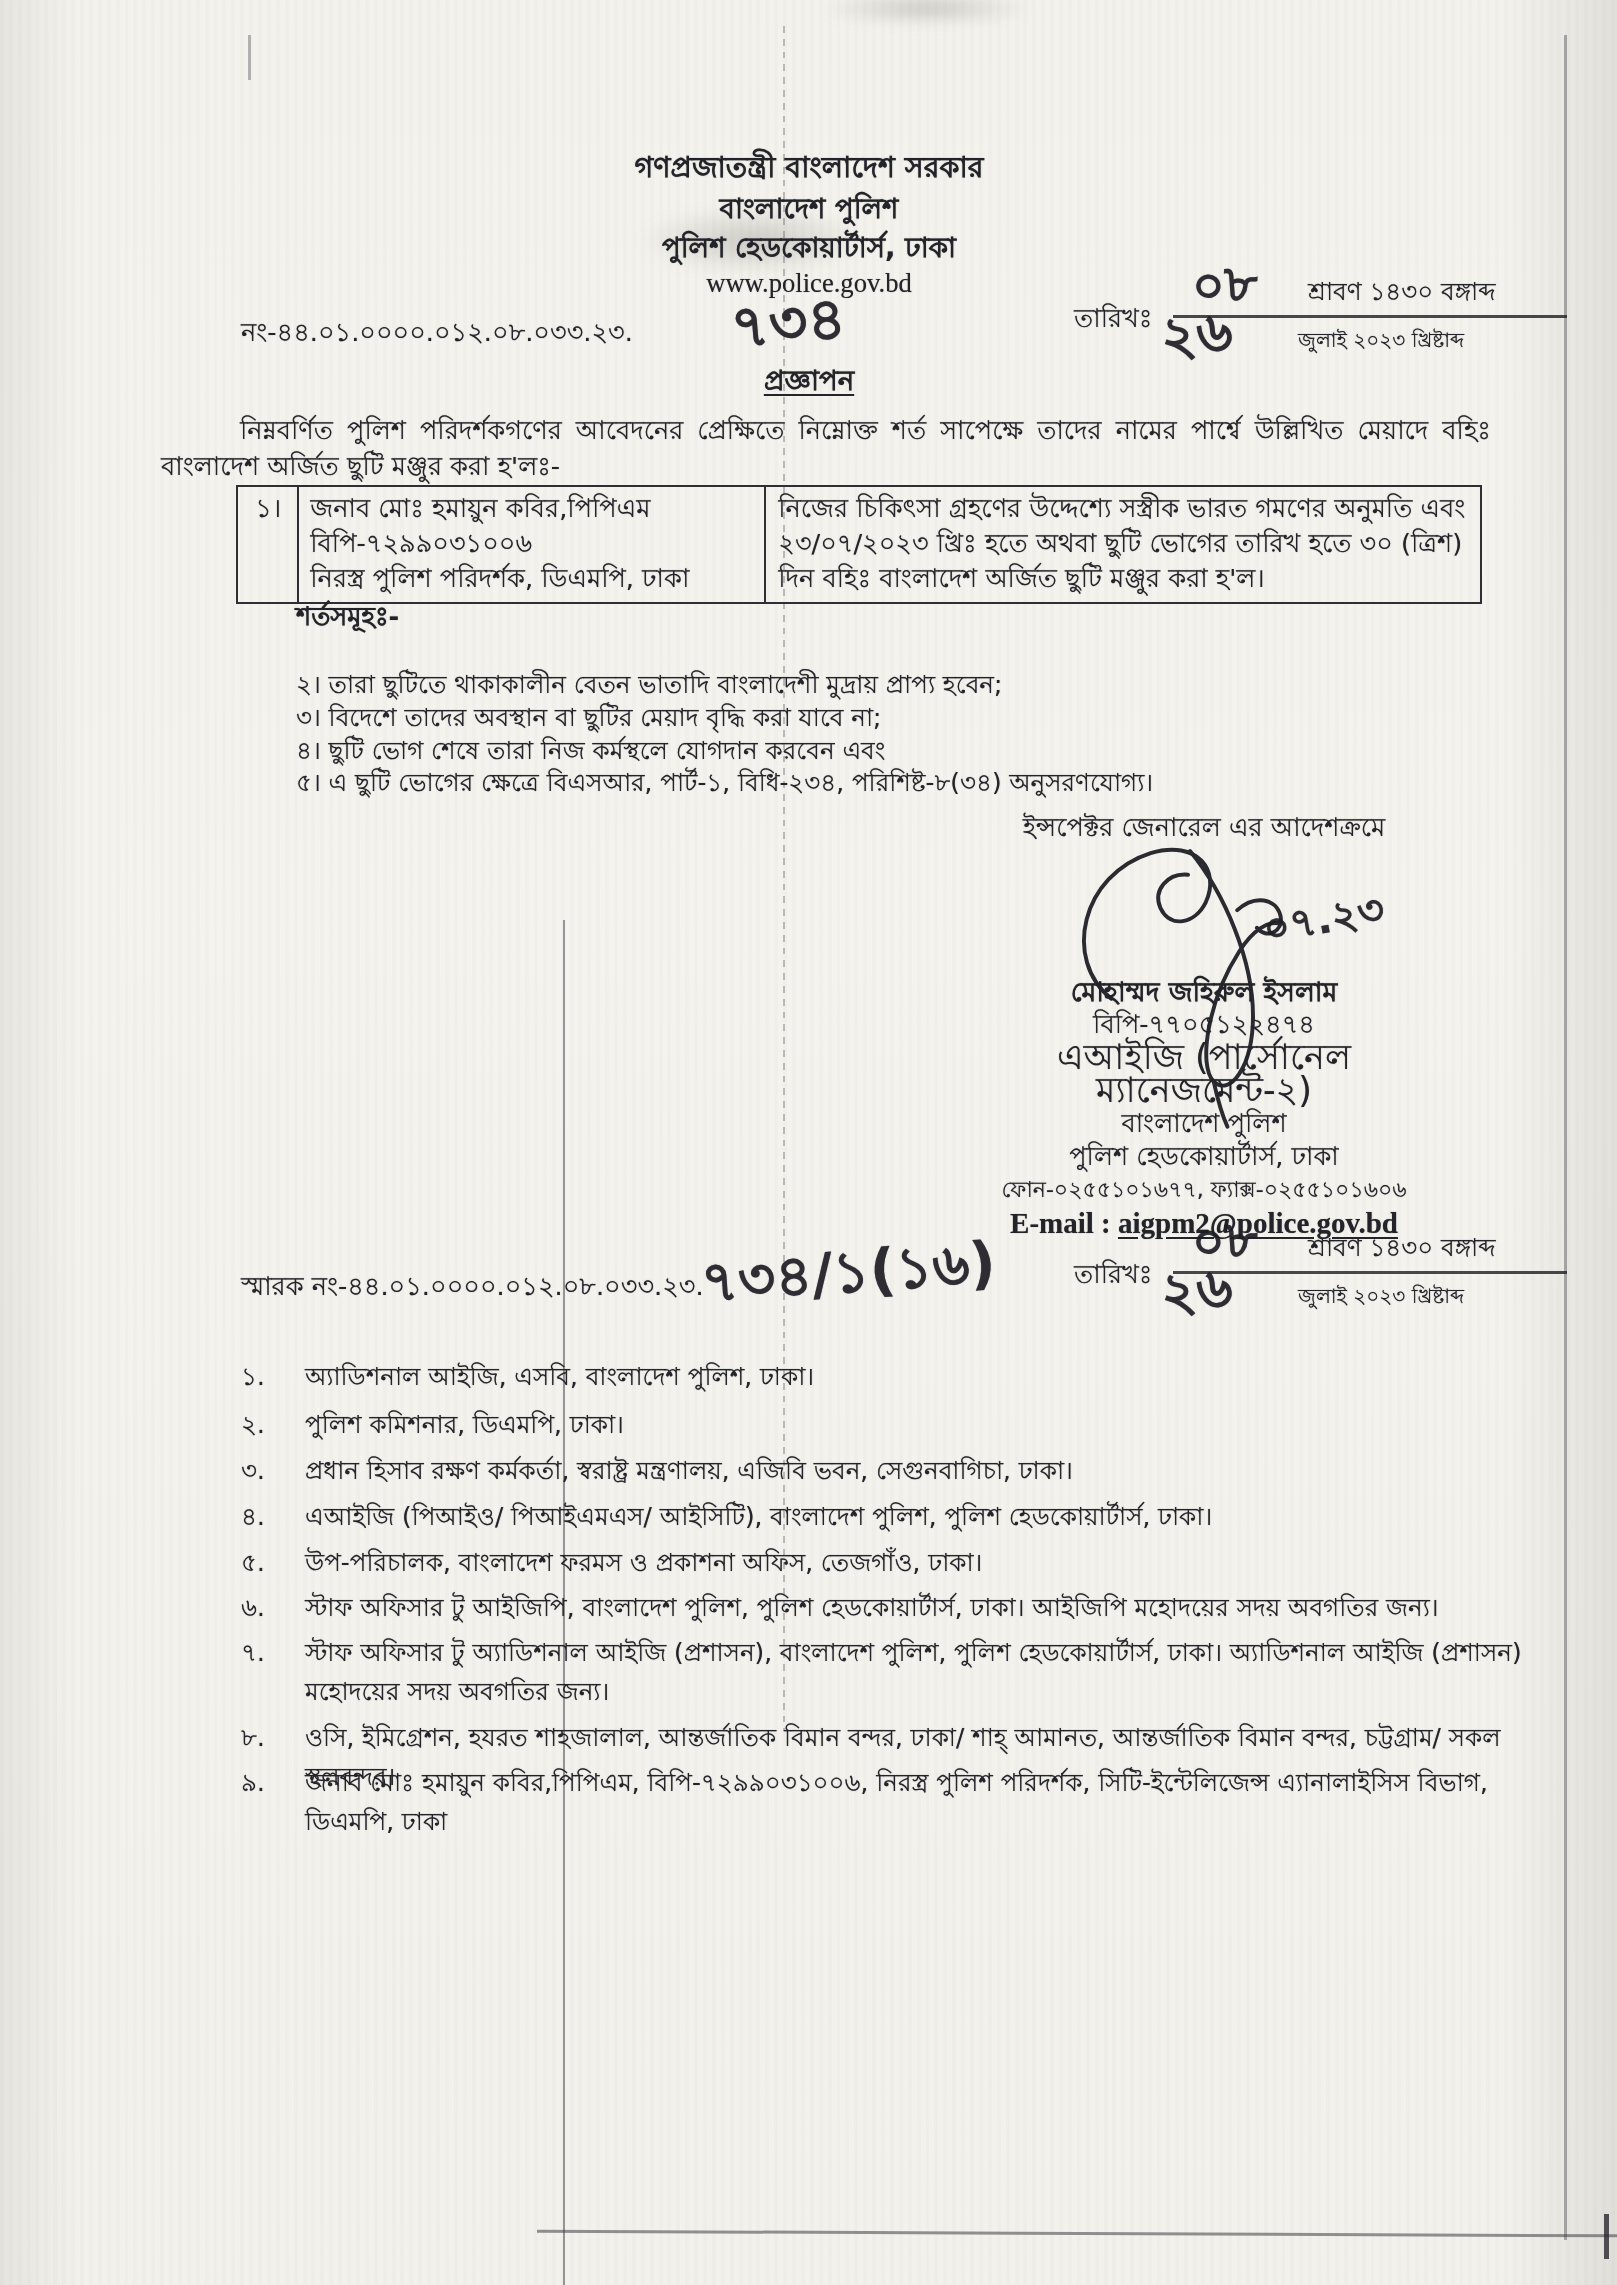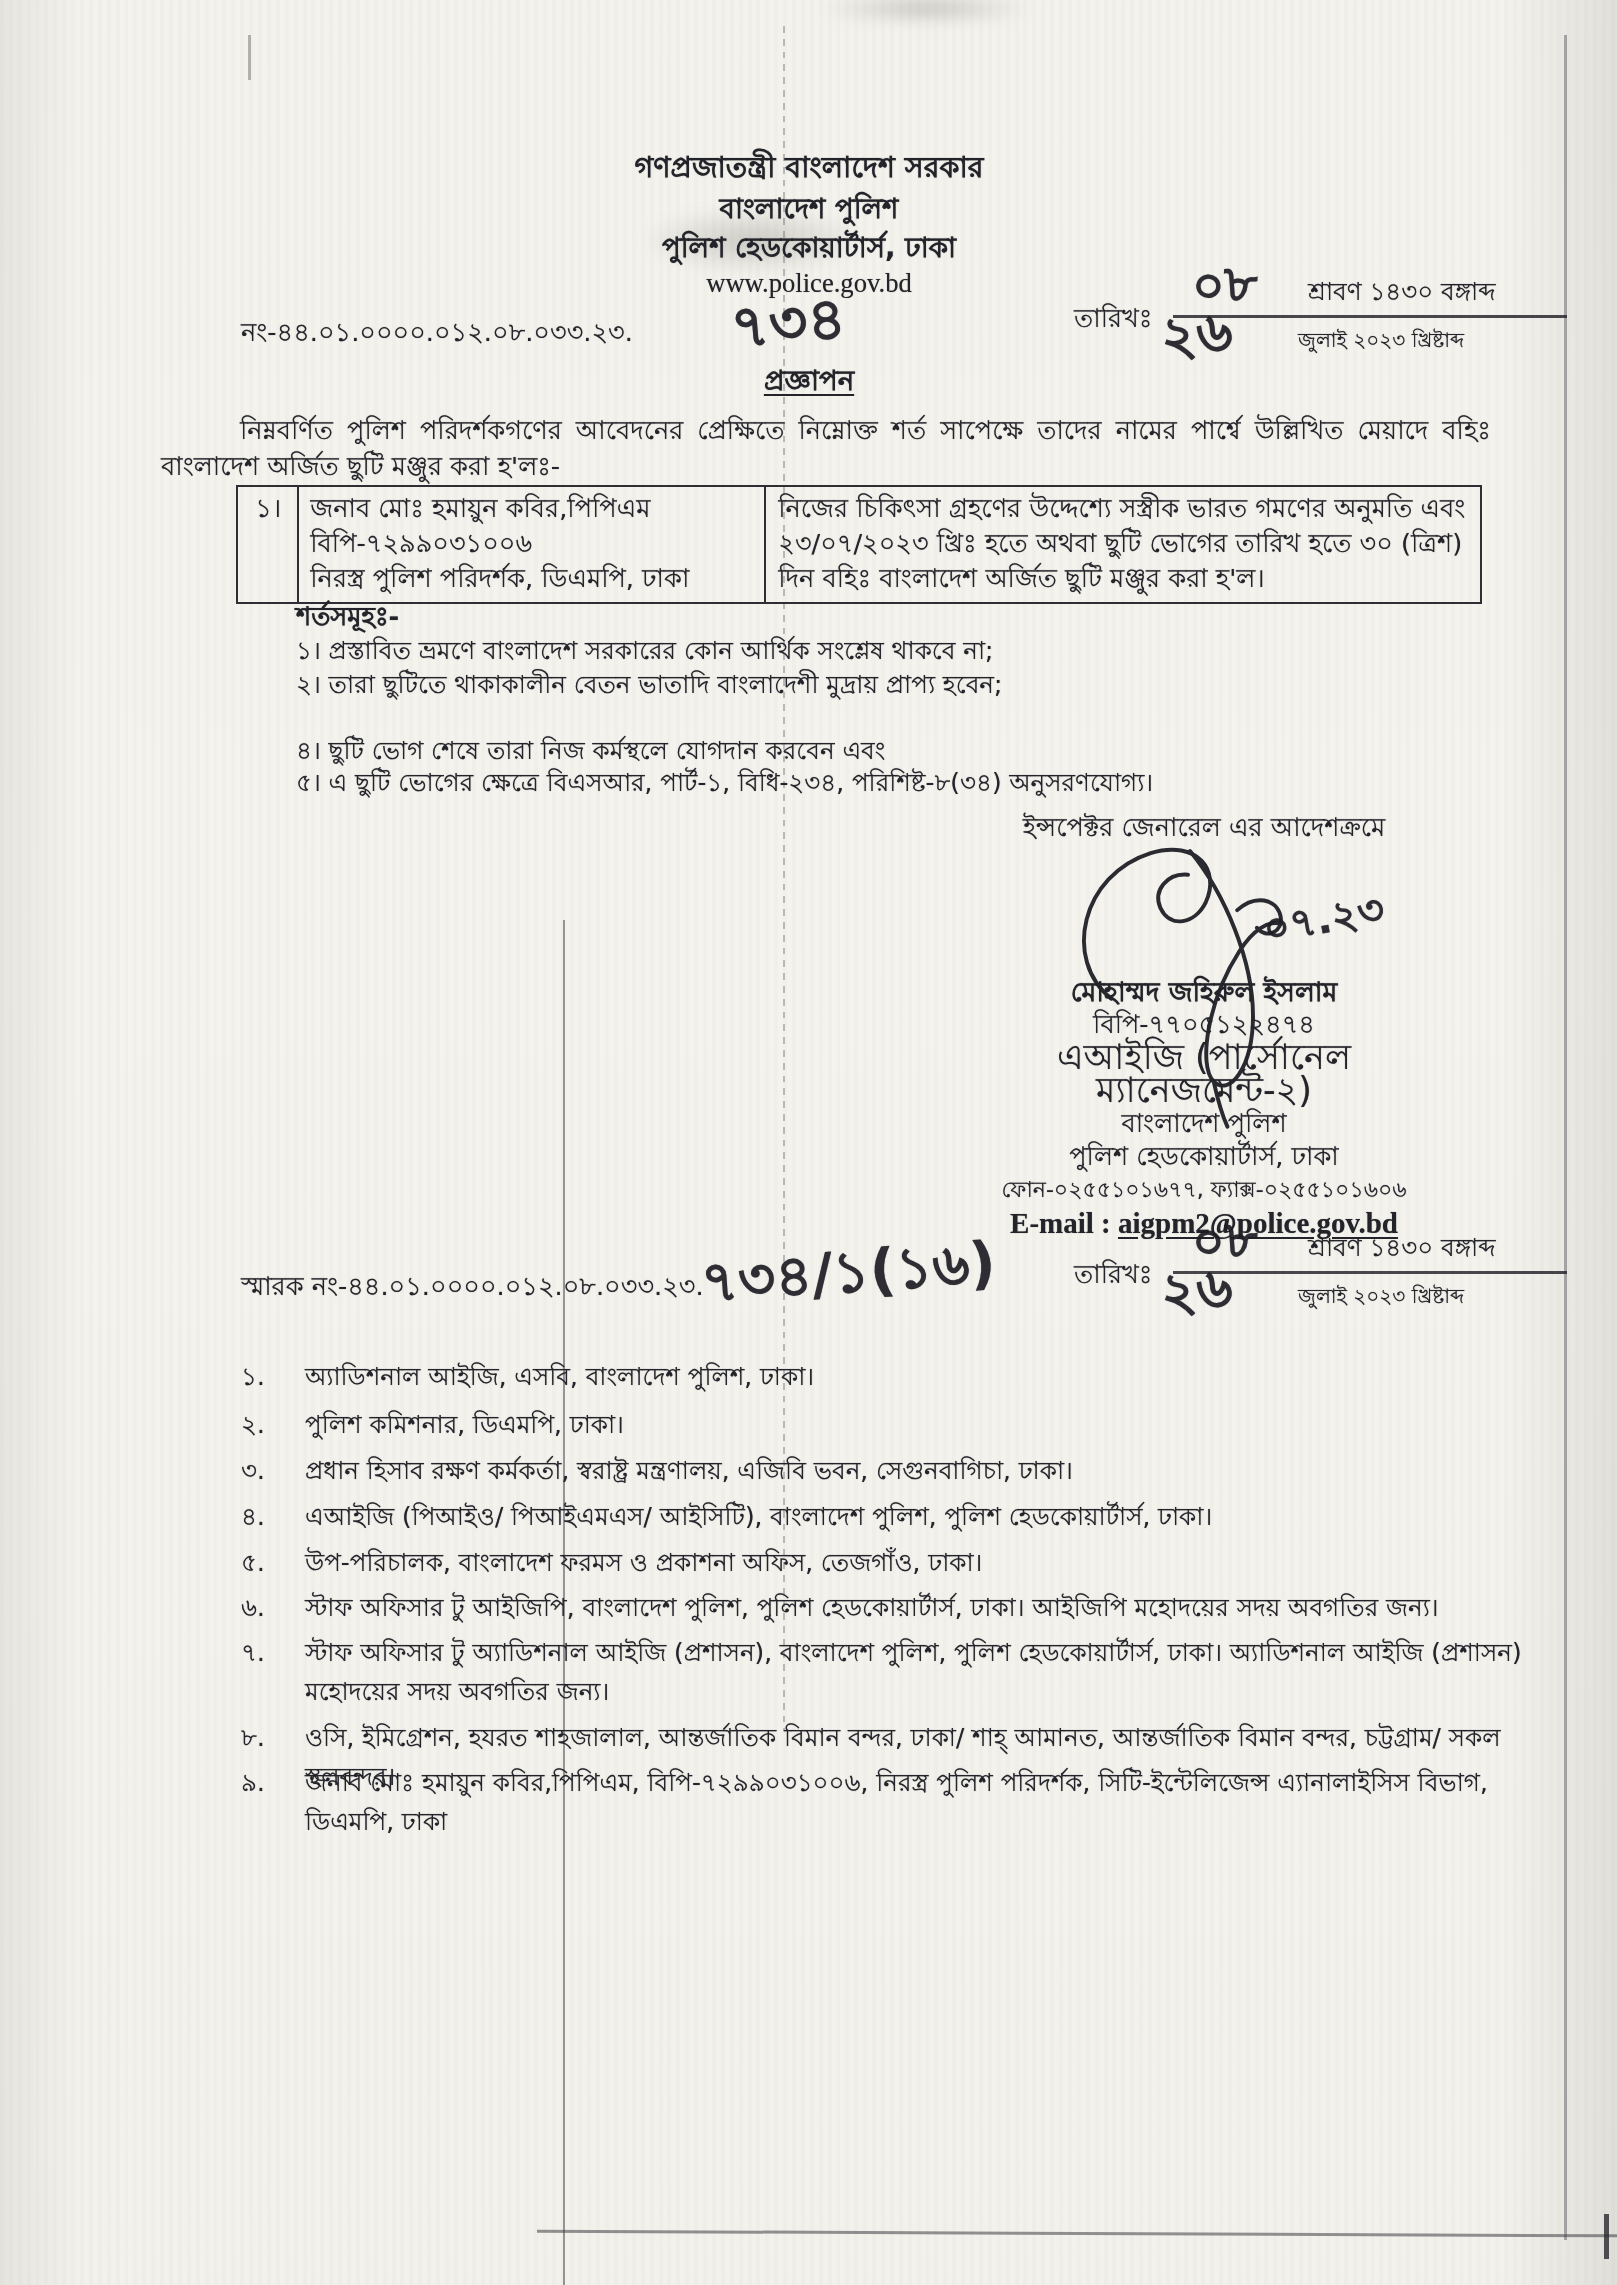--- a/index.html
+++ b/index.html
@@ -108,22 +108,22 @@
           <div>বিপি-৭২৯৯০৩১০০৬</div>
           <div>নিরস্ত্র পুলিশ পরিদর্শক, ডিএমপি, ঢাকা</div>
         </td>
         <td class="c-details bn">নিজের চিকিৎসা গ্রহণের উদ্দেশ্যে সস্ত্রীক ভারত গমণের অনুমতি এবং ২৩/০৭/২০২৩ খ্রিঃ হতে অথবা ছুটি ভোগের তারিখ হতে ৩০ (ত্রিশ) দিন বহিঃ বাংলাদেশ অর্জিত ছুটি মঞ্জুর করা হ'ল।</td>
       </tr>
     </tbody>
       </table>
   </div>
 
   <div class="abs bn bold blur" style="left:296px;top:599px;font-size:25.6px;">শর্তসমূহঃ-</div>
-  <div class="abs cond blur" style="left:296px;top:632px;">১। প্রস্তাবিত ভ্রমণে বাংলাদেশ সরকারের কোন আর্থিক সংশ্লেষ থাকবে না;</div>
   <div class="abs cond blur" style="left:296px;top:666px;">২। তারা ছুটিতে থাকাকালীন বেতন ভাতাদি বাংলাদেশী মুদ্রায় প্রাপ্য হবেন;</div>
+  <div class="abs cond blur" style="left:296px;top:699px;">৩। বিদেশে তাদের অবস্থান বা ছুটির মেয়াদ বৃদ্ধি করা যাবে না;</div>
   <div class="abs cond blur" style="left:296px;top:732px;">৪। ছুটি ভোগ শেষে তারা নিজ কর্মস্থলে যোগদান করবেন এবং</div>
   <div class="abs cond blur" style="left:296px;top:764px;">৫। এ ছুটি ভোগের ক্ষেত্রে বিএসআর, পার্ট-১, বিধি-২৩৪, পরিশিষ্ট-৮(৩৪) অনুসরণযোগ্য।</div>
 
   <div class="abs bn blur center" style="left:985px;top:810px;width:438px;font-size:25.6px;">ইন্সপেক্টর জেনারেল এর আদেশক্রমে</div>
 
   <svg class="sig-svg" width="433" height="296" viewBox="0 0 440 300">
     <g fill="none" stroke="#2a2a31" stroke-width="4" stroke-linecap="round">
       <path d="M108,168 C 58,128 78,42 148,20 C 196,6 219,38 204,70 C 193,92 168,97 158,76 C 150,58 165,40 186,42"></path>
       <path d="M188,18 C 224,62 252,130 252,185 C 252,238 228,268 212,252 C 196,236 206,170 238,120 C 252,98 268,88 280,92"></path>
       <path d="M236,78 C 254,62 276,66 280,84 C 283,100 266,108 256,96"></path>

